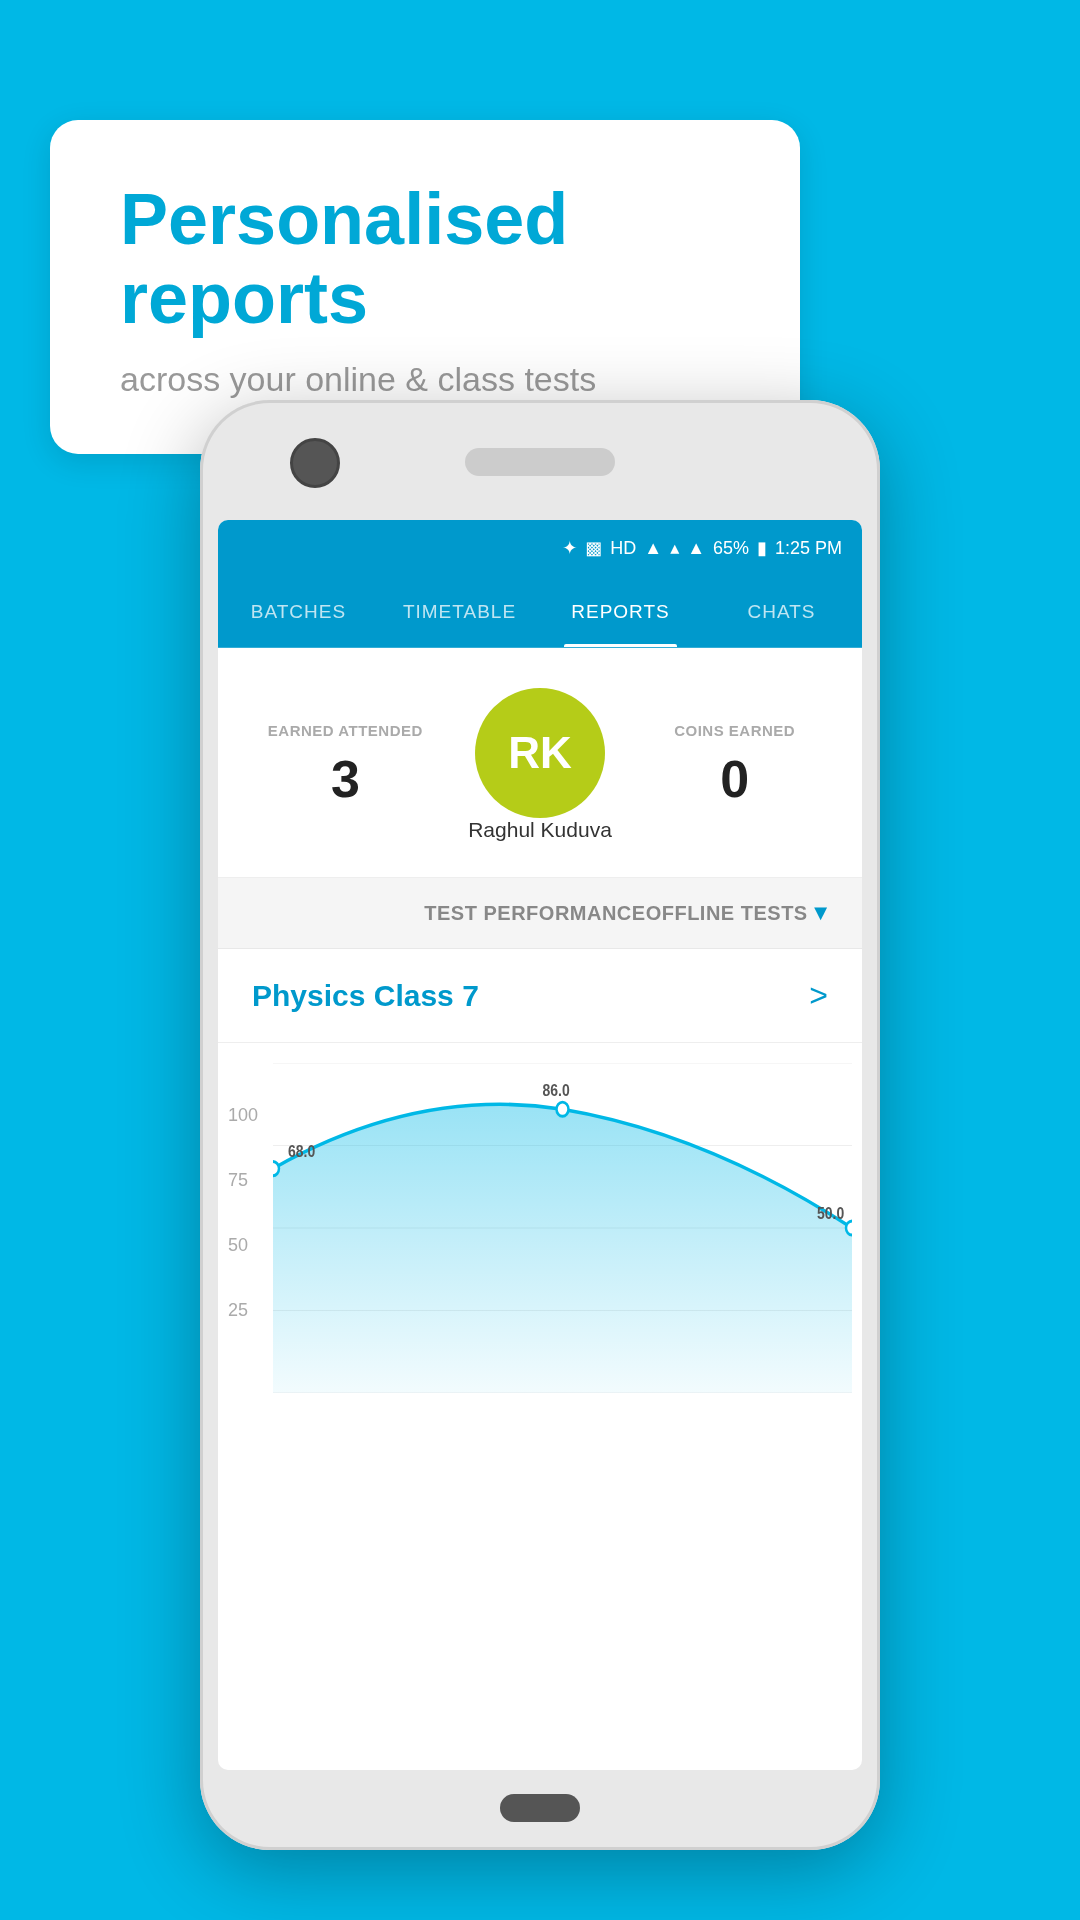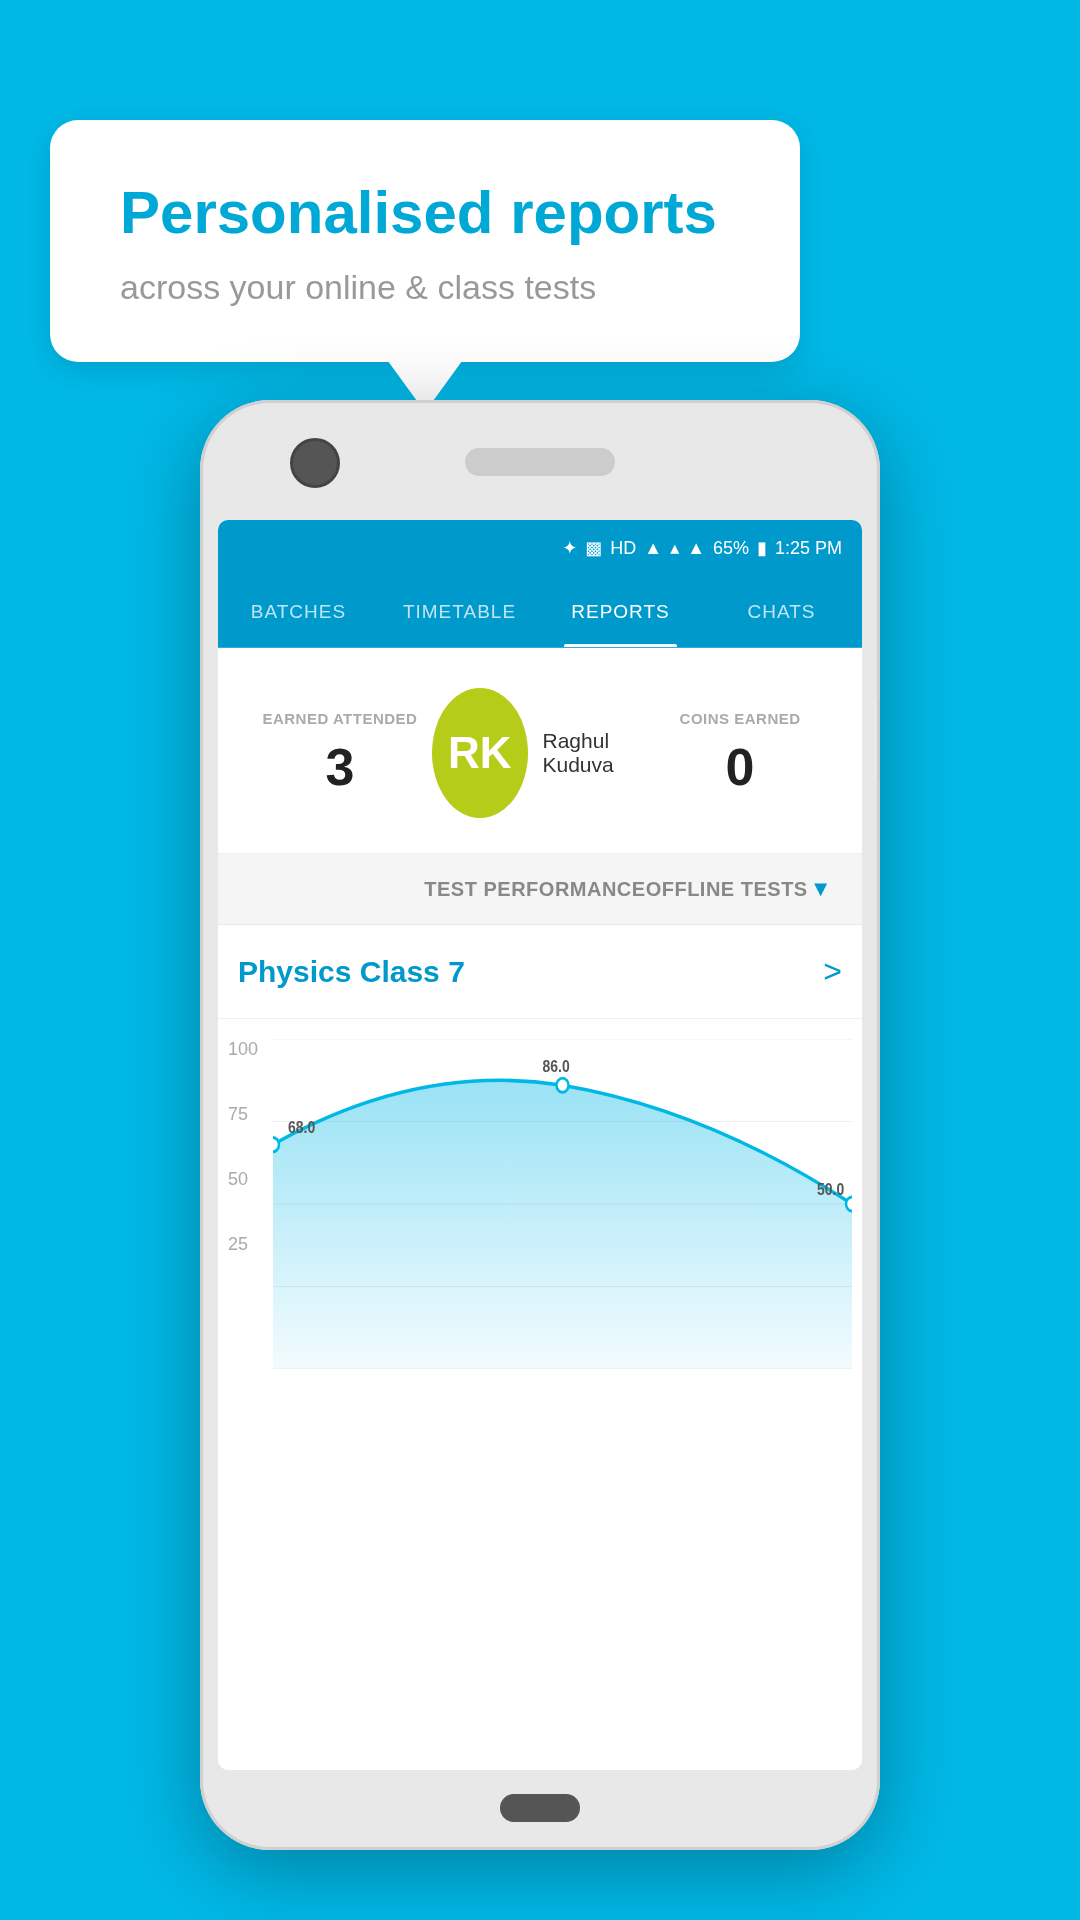--- a/index.html
+++ b/index.html
@@ -32,21 +32,21 @@
       left: 50%;
       transform: translateX(-50%);
       width: 0;
       height: 0;
       border-left: 40px solid transparent;
       border-right: 40px solid transparent;
       border-top: 55px solid white;
     }
 
     .tooltip-title {
-      font-size: 60px;
+      font-size: 72px;
       font-weight: 700;
       color: #00a8d6;
       line-height: 1.1;
       margin-bottom: 20px;
     }
 
     .tooltip-subtitle {
       font-size: 34px;
       color: #999;
       font-weight: 400;
@@ -211,22 +211,22 @@
 
     .stat-value {
       font-size: 52px;
       font-weight: 700;
       color: #222;
     }
 
     .avatar-container {
       flex: 1;
       display: flex;
-      align-items: center;
-      gap: 15px;
+      flex-direction: column;
+      align-items: center;
     }
 
     .avatar {
       width: 130px;
       height: 130px;
       border-radius: 50%;
       background: #b5cc18;
       display: flex;
       align-items: center;
       justify-content: center;
@@ -269,21 +269,21 @@
     }
 
     .chevron-down {
       color: #0099cc;
       font-size: 22px;
     }
 
     
     .class-row {
       background: white;
-      padding: 28px 20px;
+      padding: 28px 34px;
       display: flex;
       align-items: center;
       justify-content: space-between;
       border-bottom: 1px solid #eee;
     }
 
     .class-name {
       font-size: 30px;
       font-weight: 600;
       color: #0099cc;
@@ -303,21 +303,21 @@
       padding: 20px 0 0 0;
     }
 
     .chart-y-labels {
       position: absolute;
       left: 10px;
       top: 20px;
       bottom: 60px;
       display: flex;
       flex-direction: column;
-      justify-content: flex-start;
+      justify-content: center;
       gap: 44px;
     }
 
     .y-label {
       font-size: 18px;
       color: #aaa;
     }
 
     .chart-svg-container {
       position: absolute;

